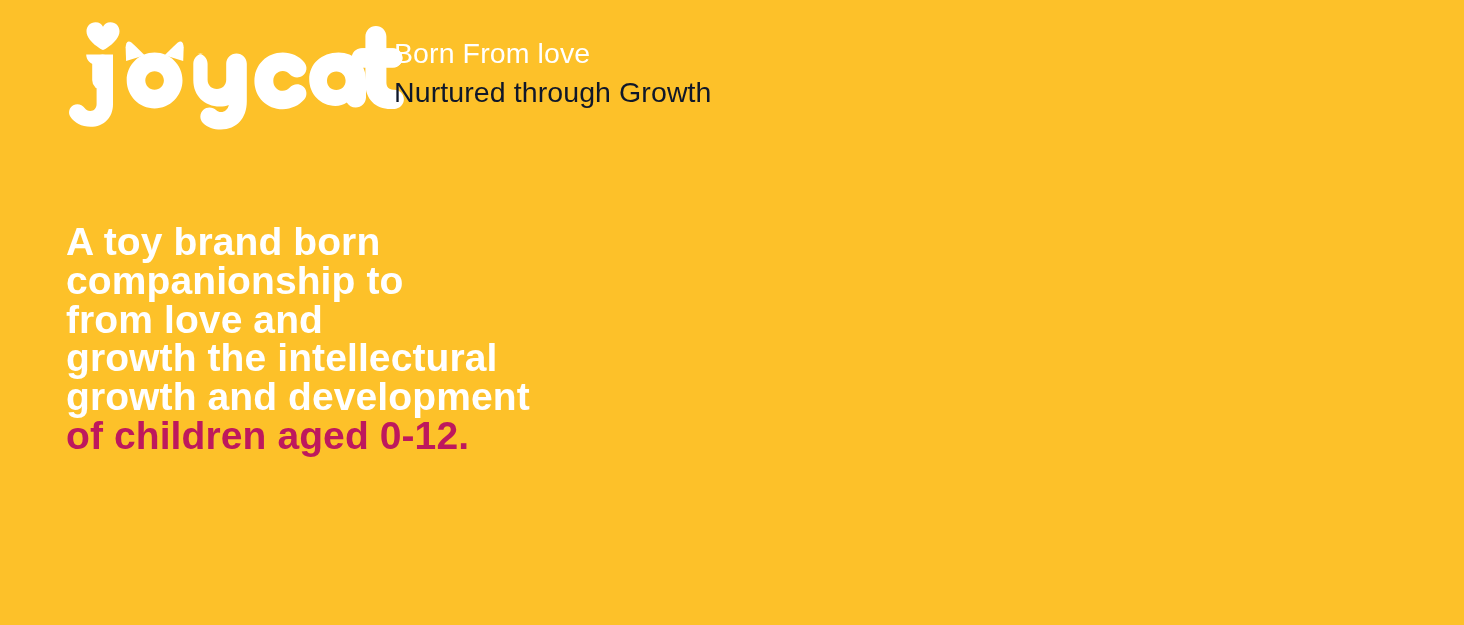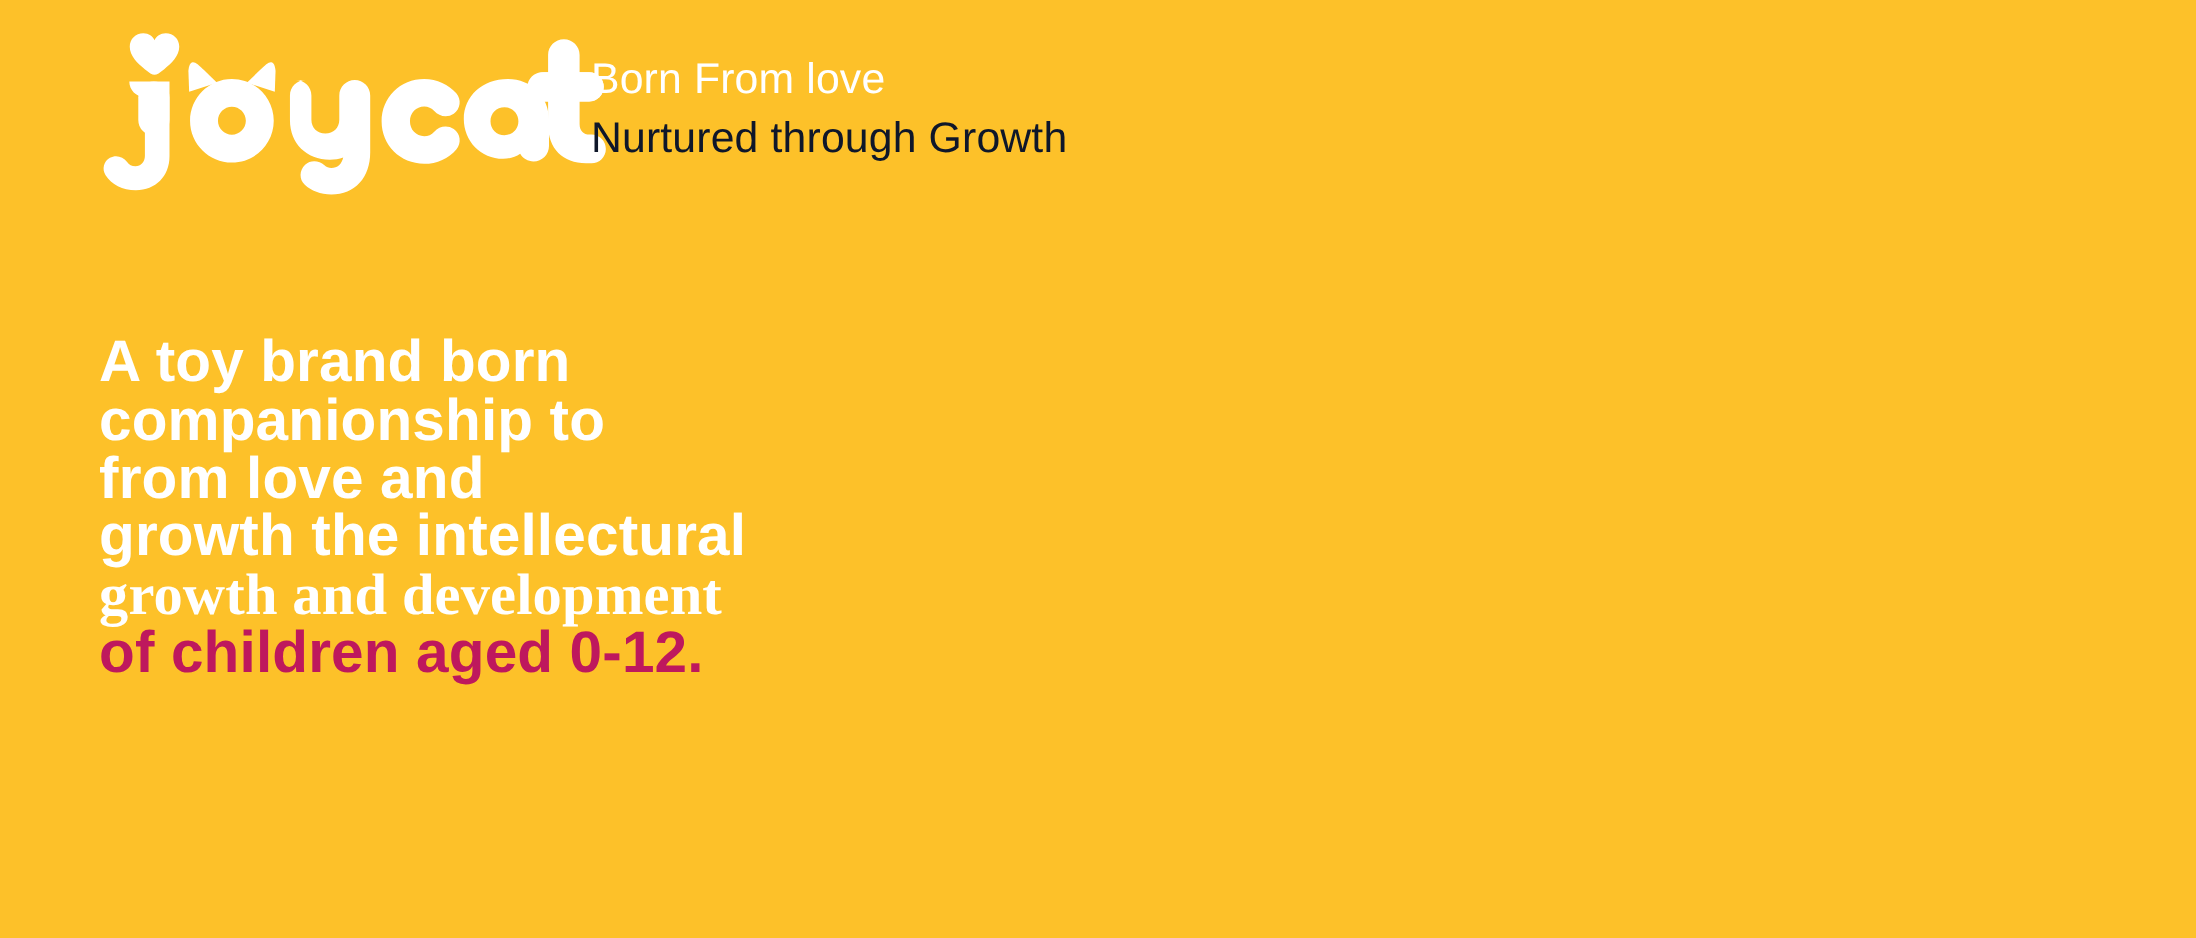--- a/index.html
+++ b/index.html
@@ -113,17 +113,17 @@
       <span class="tagline-line" style="color: #0f172a;">Nurtured through Growth</span>
     </div>
 
   </div>
 
   <div id="intro-paragraph">
     <span class="paragraph-line" style="color: rgb(255, 255, 255);">A toy brand born</span>
     <span class="paragraph-line" style="color: rgb(255, 255, 255);">companionship to</span>
     <span class="paragraph-line" style="color: rgb(255, 255, 255);">from love and</span>
     <span class="paragraph-line" style="color: rgb(255, 255, 255);">growth the intellectural</span>
-    <span class="paragraph-line" style="color: rgb(255, 255, 255); font-family: Liberation Serif, serif;">growth and development</span>
+    <span class="paragraph-line" style="color: rgb(255, 255, 255);">growth and development</span>
     <span class="paragraph-line" style="color: #be185d;">of children aged 0-12.</span>
   </div>
 
 </div>
 
 </body></html>

